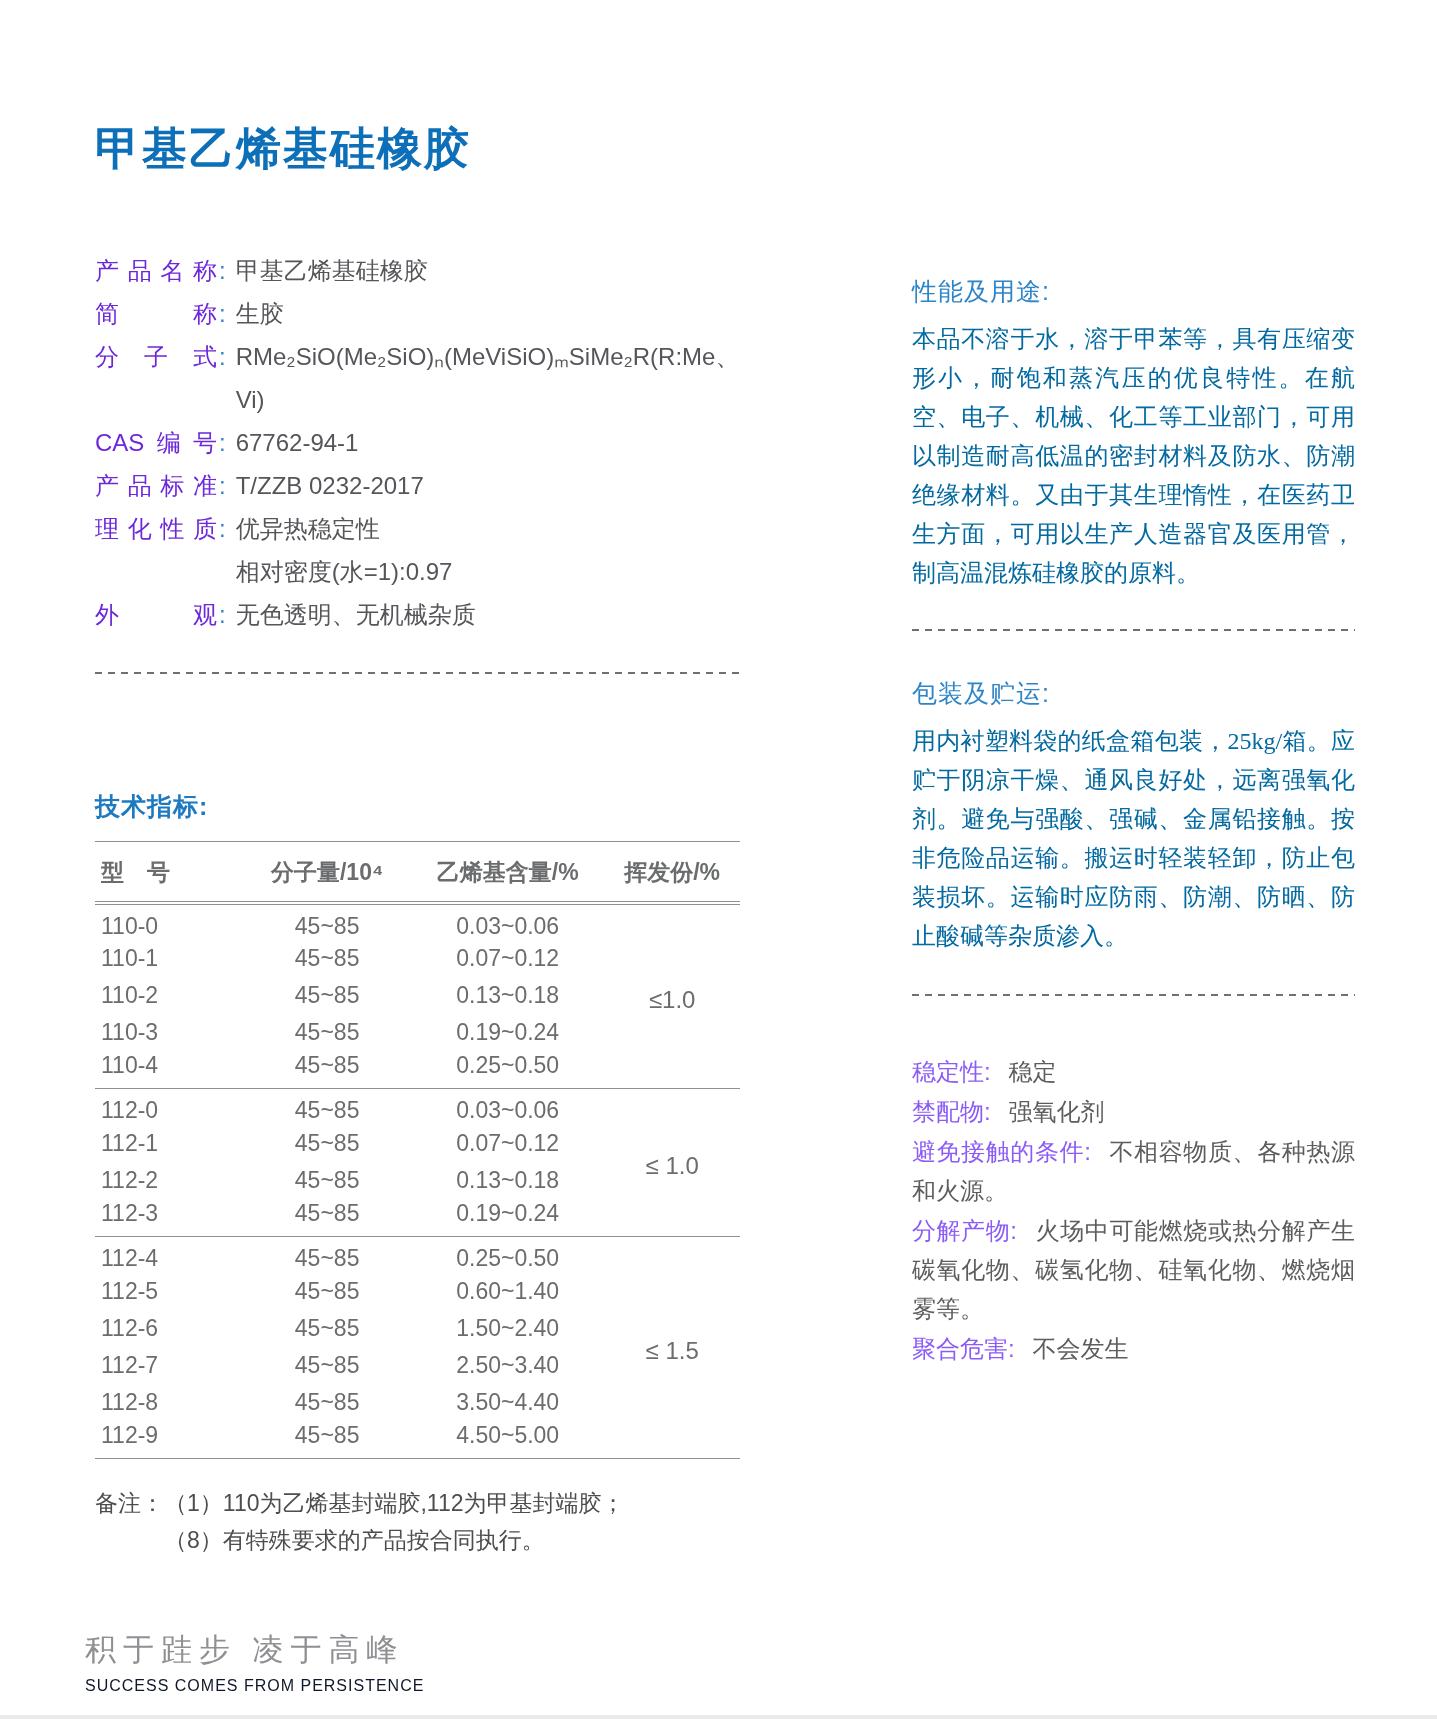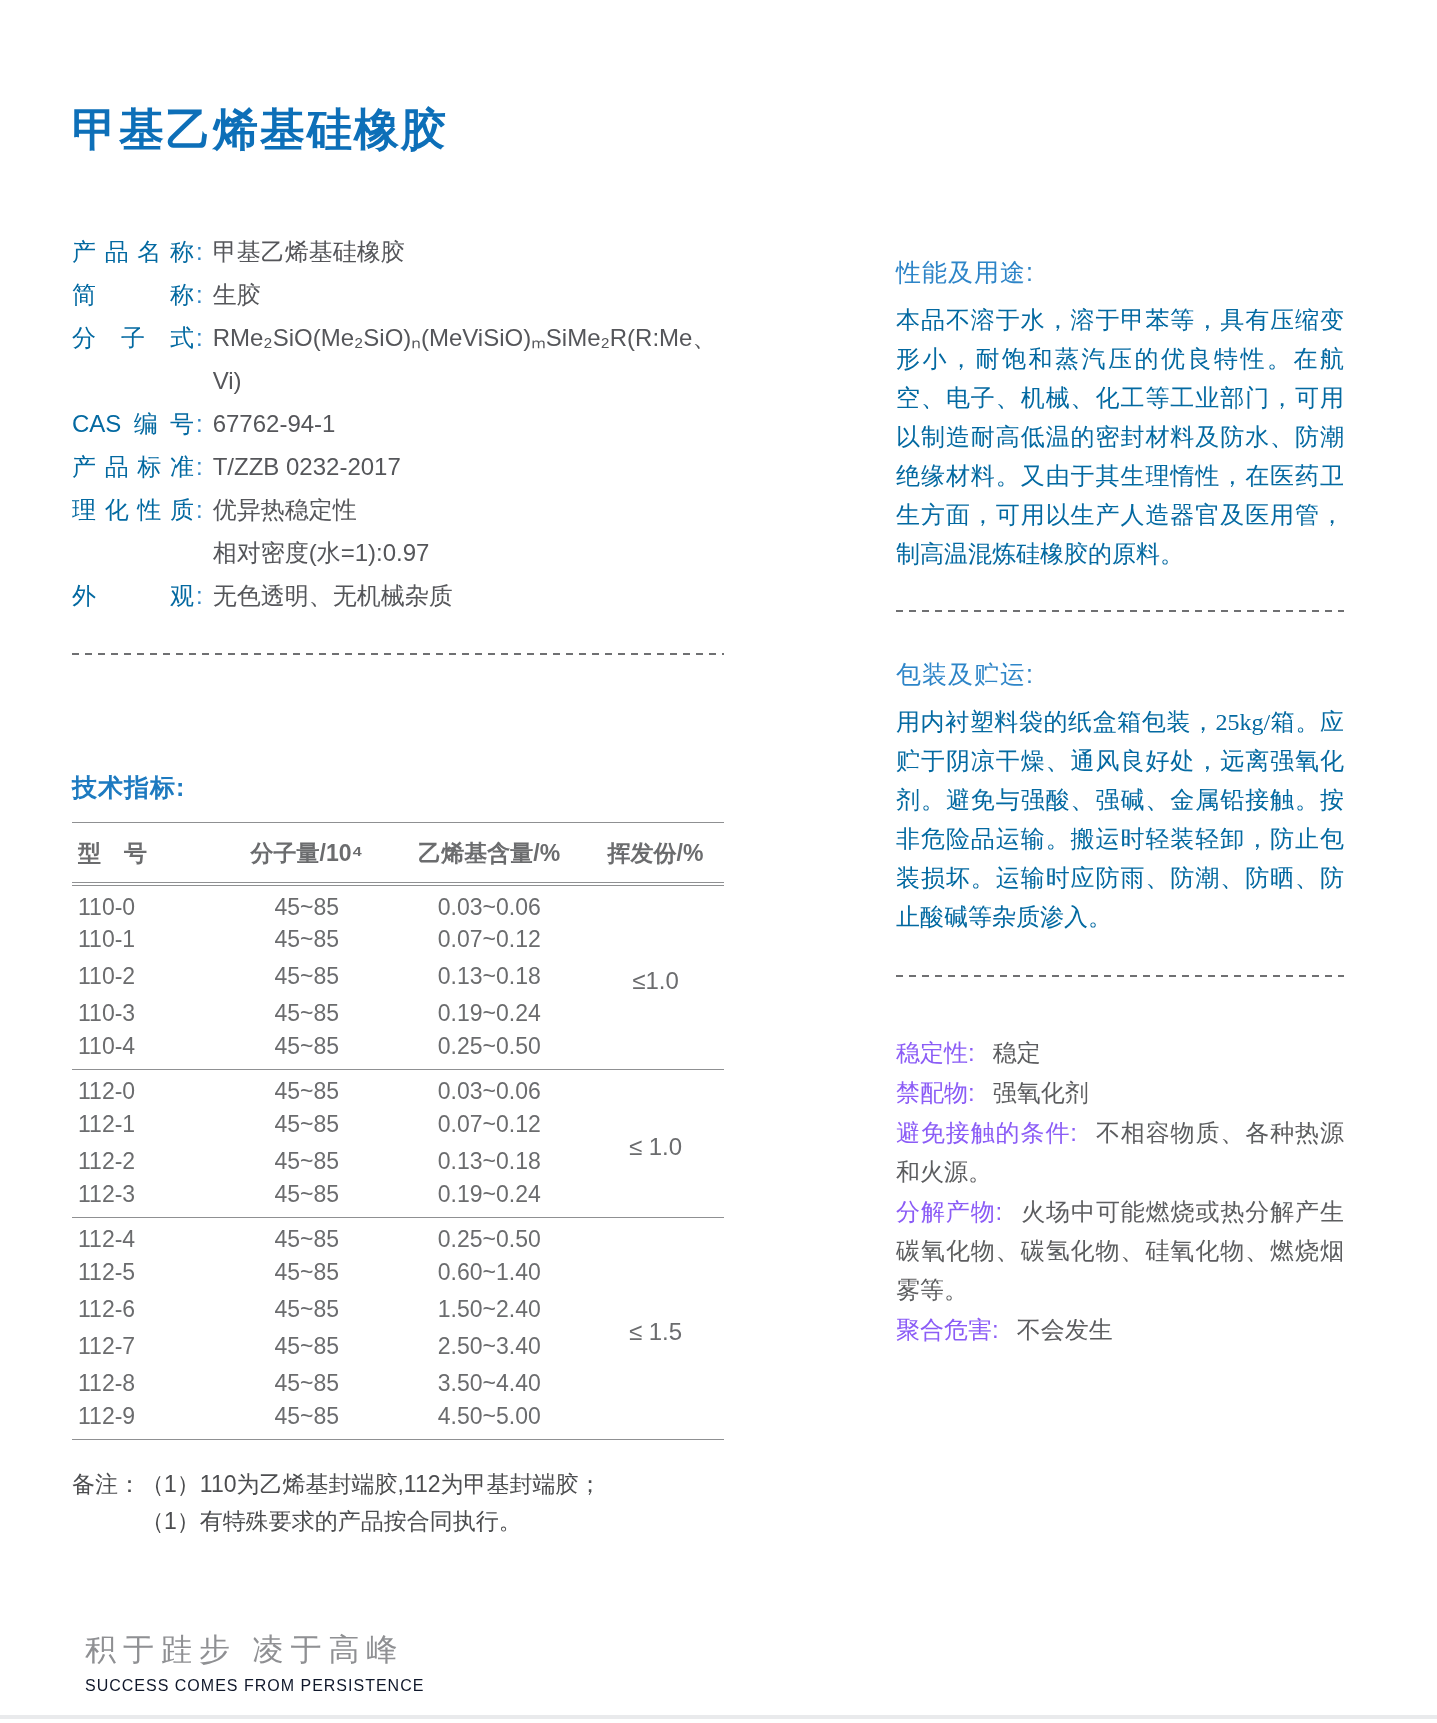--- a/index.html
+++ b/index.html
@@ -4,37 +4,37 @@
 <style>
   * { margin:0; padding:0; box-sizing:border-box; }
   html,body { background:#ffffff; }
   .page {
     position:relative;
     width:1437px; height:1723px;
     background:#ffffff;
     font-family:"Liberation Sans", sans-serif;
     overflow:hidden;
   }
-  .content { padding:100px 82px 0 72px; }
+  .content { padding:100px 82px 0 95px;margin-top:19px; }
 
   .doc-title {
     color:#0d6fb8;
     font-size:45px;
     font-weight:bold;
     letter-spacing:2px;
   }
 
   .columns { display:flex; margin-top:70px; }
   .col-left  { width:652px; }
   .col-right { width:448px; margin-left:172px; }
 
   
   .info-row { display:flex; font-size:24px; line-height:43px; }
   .info-label {
-    color:#0369a1;
+    color:#6d28d9;
     width:122px;
     text-align:justify;
     text-align-last:justify;
     flex:0 0 122px;
   }
   .info-colon { color:#2e85c8; margin:0 10px 0 2px; }
   .info-row.no-label .info-label,
   .info-row.no-label .info-colon { visibility:hidden; }
   .info-value { color:#55565a; }
 
@@ -266,21 +266,21 @@
                 <td>45~85</td>
                 <td>4.50~5.00</td>
               </tr>
             </tbody>
           </table>
 
         <div class="notes">
           <span class="notes-label">备注：</span>
           <div id="note-lines">
               <div class="note-line">（1）110为乙烯基封端胶,112为甲基封端胶；</div>
-              <div class="note-line">（1）有特殊要求的产品按合同执行。</div>
+              <div class="note-line">（8）有特殊要求的产品按合同执行。</div>
             </div>
         </div>
       </div>
 
       <div class="col-right">
 
         <h2 class="section-heading first">性能及用途:</h2>
         <p class="body-text">本品不溶于水，溶于甲苯等，具有压缩变形小，耐饱和蒸汽压的优良特性。在航空、电子、机械、化工等工业部门，可用以制造耐高低温的密封材料及防水、防潮绝缘材料。又由于其生理惰性，在医药卫生方面，可用以生产人造器官及医用管，制高温混炼硅橡胶的原料。</p>
 
         <div class="dashed dashed-right-1"></div>

